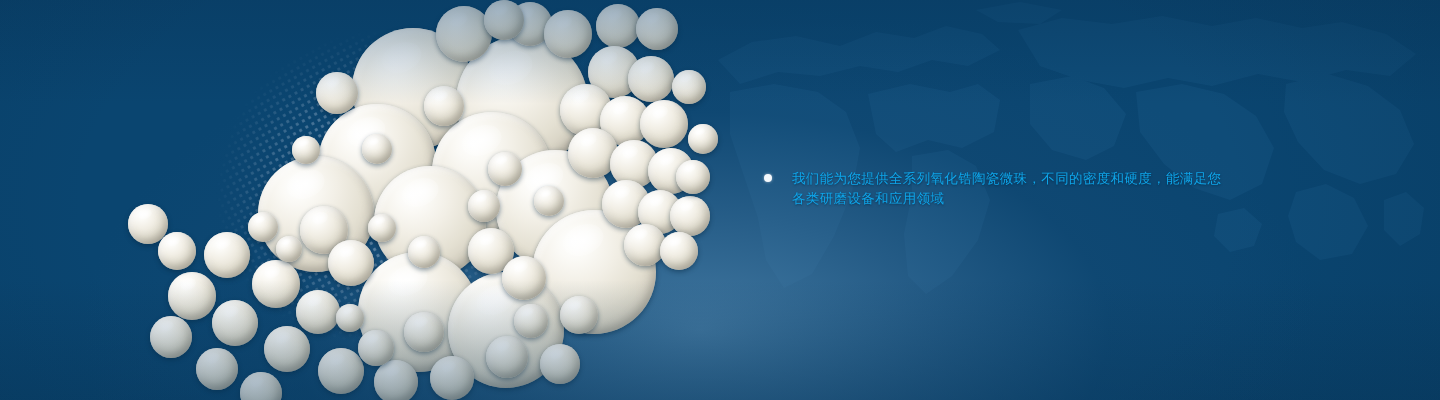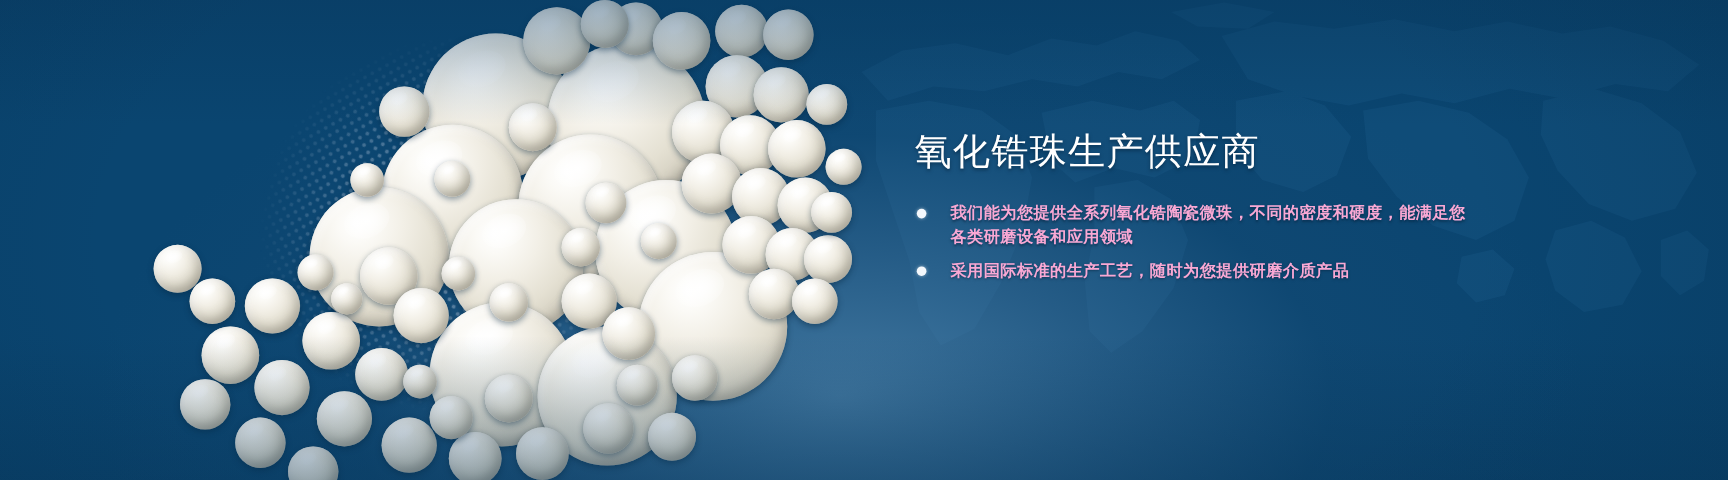--- a/index.html
+++ b/index.html
@@ -142,26 +142,25 @@
   .bullets {
     position: absolute;
     top: 168px;
     left: 0;
     width: 470px;
   }
   .bullet {
     position: relative;
     padding-left: 30px;
     margin-bottom: 8px;
-    color: #f9a8d4;
+    color: #0ea5e9;
     font-size: 13.5px;
     line-height: 20px;
     letter-spacing: 0.35px;
     text-shadow: 0 1px 2px rgba(3,30,52,0.55);
-    font-weight: bold;
   }
   .bullet:last-child { margin-bottom: 0; }
   .bullet-dot {
     position: absolute;
     left: 2px;
     top: 6px;
     width: 8px;
     height: 8px;
     border-radius: 50%;
     background: #f4f8fc;
@@ -268,27 +267,22 @@
     <div class="bead" style="left:676px;top:160px;width:34px;height:34px;"></div>
     <div class="bead" style="left:688px;top:124px;width:30px;height:30px;"></div>
     <div class="bead" style="left:672px;top:70px;width:34px;height:34px;"></div>
     <div class="bead" style="left:336px;top:304px;width:28px;height:28px;"></div>
     <div class="bead" style="left:276px;top:236px;width:26px;height:26px;"></div>
   </div>
 
   <div class="bg-vignette"></div>
 
   <div class="content">
-    <div class="headline">氧化锆珠生产供应商</div>
 
     <div class="bullets">
       <div class="bullet">
         <span class="bullet-dot"></span>
         <span class="bullet-text">我们能为您提供全系列氧化锆陶瓷微珠，不同的密度和硬度，能满足您各类研磨设备和应用领域</span>
       </div>
-      <div class="bullet">
-        <span class="bullet-dot"></span>
-        <span class="bullet-text">采用国际标准的生产工艺，随时为您提供研磨介质产品</span>
-      </div>
     </div>
   </div>
 
 </div>
 
 </body></html>

